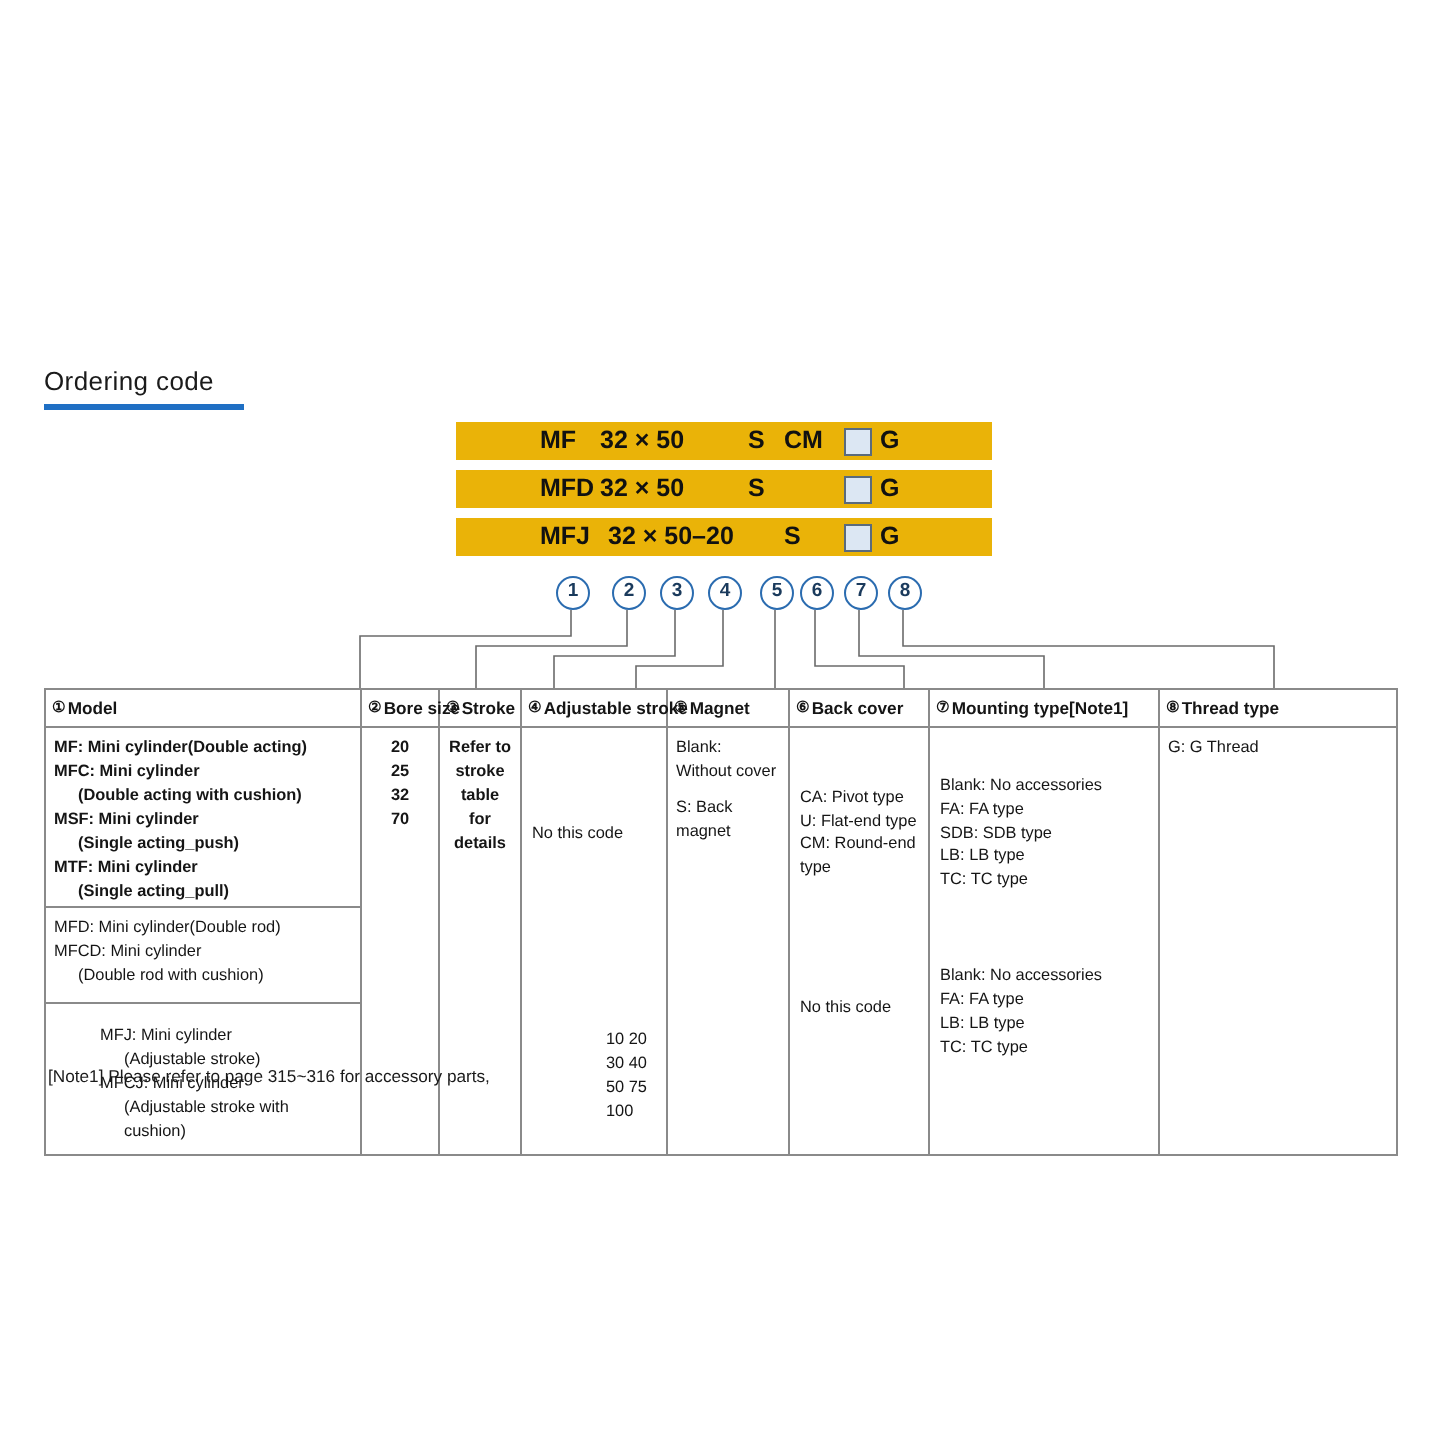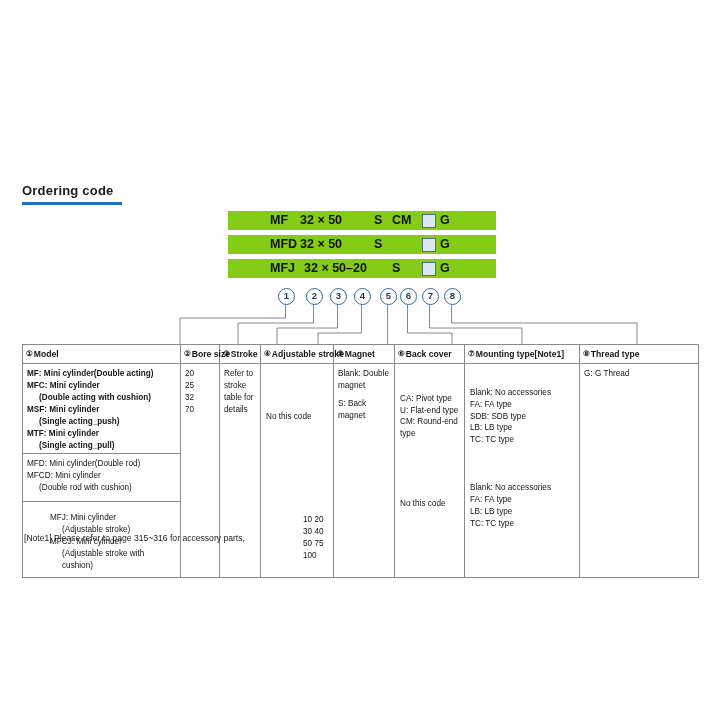--- a/index.html
+++ b/index.html
@@ -18,41 +18,41 @@
 
   
   .section-title-wrap {
     position: absolute;
     left: 22px;
     top: 183px;
     width: 100px;
   }
   .section-title {
     font-size: 13px;
-    font-weight: bold;
+    font-weight: normal;
     color: #1b1b1b;
     letter-spacing: 0.2px;
     padding-bottom: 4px;
   }
   .section-underline {
     height: 3px;
     background: #1f6fc4;
     width: 100px;
   }
 
   
   .code-bars {
     position: absolute;
     left: 228px;
     top: 211px;
     width: 268px;
   }
   .code-bar {
     height: 19px;
-    background: #84cc16;
+    background: #eab308;
     margin-bottom: 5px;
     position: relative;
   }
   .code-bar .cell {
     position: absolute;
     top: 0;
     height: 19px;
     line-height: 19px;
     font-size: 12.5px;
     font-weight: bold;
@@ -125,21 +125,21 @@
     height: 11px;
     vertical-align: middle;
     white-space: nowrap;
   }
   .hdr-num {
     font-size: 7.6px;
     vertical-align: 1px;
     margin-right: 1px;
   }
   .cell-mid { vertical-align: middle; }
-  .cell-center { text-align: left; }
+  .cell-center { text-align: center; font-weight: bold; }
   .indent { padding-left: 12px; display: block; }
 
   
   .model-group { padding: 4px 4px 5px 4px; }
 
   .note {
     position: absolute;
     left: 24px;
     top: 533px;
     font-size: 8.6px;
@@ -278,21 +278,21 @@
         <div style="height:104px; display:flex; align-items:center; padding:0 5px;">
           <span>No this code</span>
         </div>
         <div style="padding:46px 5px 0 5px;margin-left:37px;">
           <div>10 20 30 40</div>
           <div>50 75 100</div>
         </div>
       </td>
 
       <td class="cell-mid">
-        <div>Blank: Double magnet</div>
+        <div>Blank: Without cover</div>
         <div style="margin-top:6px;">S: Back magnet</div>
       </td>
 
       <td style="padding:0;">
         <div style="height:104px; display:flex; flex-direction:column; justify-content:center; padding:0 5px;">
           <div>CA: Pivot type</div>
           <div>U: Flat-end type</div>
           <div>CM: Round-end type</div>
         </div>
         <div style="padding:30px 5px 0 5px;">

